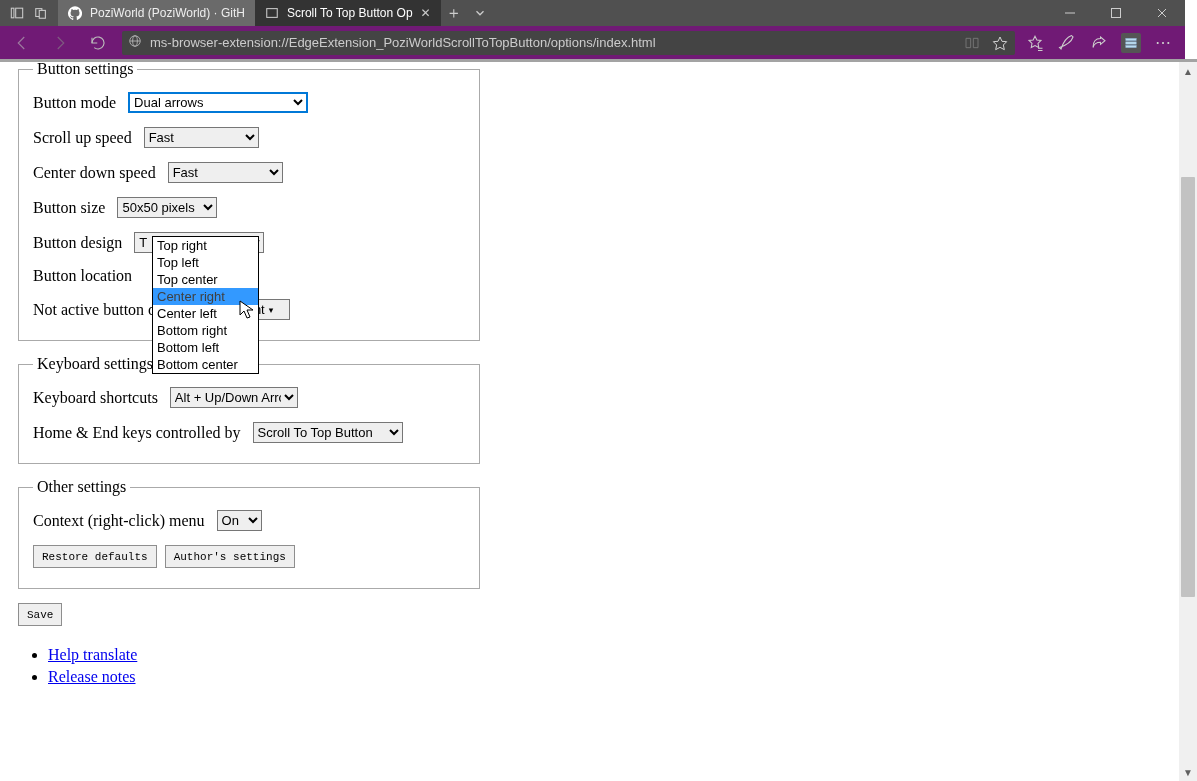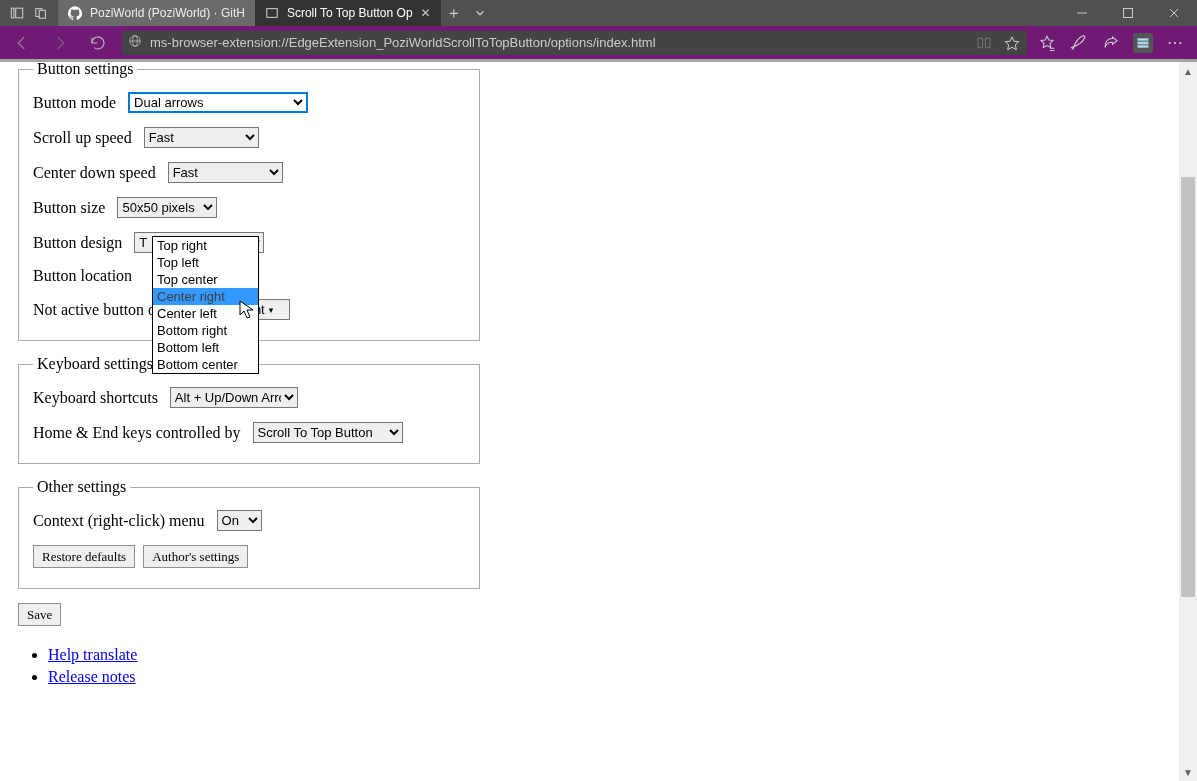--- a/index.html
+++ b/index.html
@@ -1,20 +1,20 @@
 <!DOCTYPE html>
 <html><head>
 <meta charset="utf-8">
 <style>
   * { box-sizing: border-box; }
   html, body { margin:0; padding:0; font-family: "Segoe UI", Arial, sans-serif; }
   body { background:#fff; width:1197px; height:781px; position:relative; overflow:hidden; box-shadow:0 0 8px rgba(0,0,0,0.3);}
 
   
-  .chrome { position:absolute; top:0; left:0; right:0; background:#505050; color:#ddd; }
+  .chrome { position:absolute; top:0; left:0; right:12px; background:#505050; color:#ddd; }
   .titlebar { height:26px; background:#505050; display:flex; align-items:stretch; font-size:12px; }
   .titlebar .left { display:flex; align-items:center; gap:10px; padding:0 10px; }
   .titlebar .left svg { width:14px; height:14px; display:block; }
   .tabs { display:flex; align-items:stretch; }
   .tab { display:flex; align-items:center; gap:8px; padding:0 10px; height:26px; max-width:200px; min-width:160px; }
   .tab.inactive { background:#6a6a6a; color:#eee; }
   .tab.active { background:#333; color:#fff; }
   .tab .favicon { width:14px; height:14px; display:flex; align-items:center; justify-content:center; flex:0 0 auto; }
   .tab .label { white-space:nowrap; overflow:hidden; text-overflow:ellipsis; flex:1 1 auto; font-size:12px;}
   .tab .close { font-size:12px; color:#ccc; flex:0 0 auto; }
@@ -35,21 +35,21 @@
   
   .viewport { position:absolute; top:59px; left:0; right:0; bottom:0; background:#fff; overflow:hidden; border-top:3px solid #a3a3a3;}
   .page { position:absolute; top:0; left:0; right:18px; bottom:0; padding:16px 18px 0 18px; font-family:"Times New Roman", serif; font-size:16px; color:#000;}
   fieldset { border:1px solid #aaa; padding:14px 14px 14px 14px; margin:0 0 14px 0; width:462px; }
   legend { padding:0 4px; font-family:"Times New Roman",serif; font-size:16px; }
   .row { display:flex; align-items:center; gap:12px; margin-bottom:14px; }
   .row:last-child { margin-bottom:6px; }
   label.lbl { font-family:"Times New Roman",serif; font-size:16px; }
   select { font-family:Arial, sans-serif; font-size:13px; height:21px; background:#efefef; border:1px solid #767676;}
   select.highlight { border:2px solid #0078d7; background:#fff;}
-  button.btn { font-family:Liberation Serif, serif; font-size:13px; height:23px; padding:2px 8px; background:#efefef; border:1px solid #8e8e8e;}
+  button.btn { font-family:Liberation Mono, monospace; font-size:11px; height:23px; padding:2px 8px; background:#efefef; border:1px solid #8e8e8e;}
   .buttons-row { display:flex; gap:8px; }
   .save-wrap { margin:8px 0 18px 0;}
   ul.links { margin:8px 0 0 0; padding-left:30px;}
   ul.links li { font-family:"Times New Roman",serif; font-size:16px; color:#000; line-height:1.35; }
   ul.links a { color:#0000ee; text-decoration:underline; }
 
   
   .listbox { position:absolute; border:1px solid #000; background:#fff; font-family:Arial,sans-serif; font-size:13px; z-index:50; width:107px;}
   .listbox .opt { padding:1px 4px; white-space:nowrap; cursor:default;}
   .listbox .opt.sel { background:#3399ff; color:#404040; }

